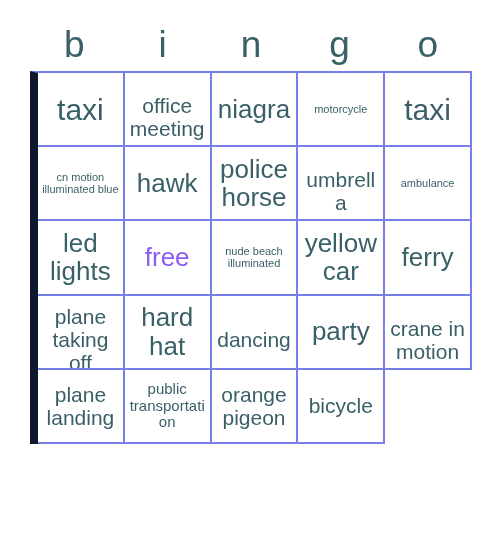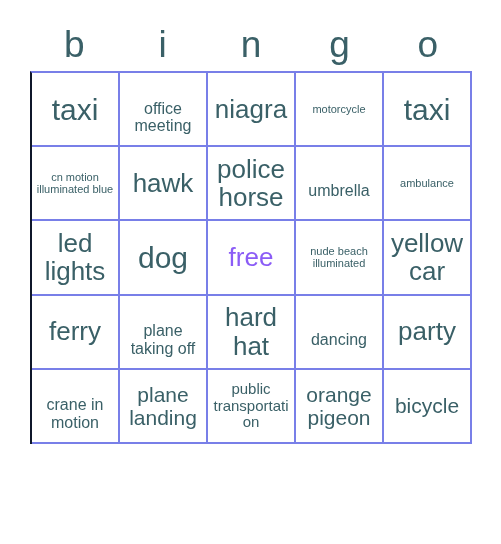--- a/index.html
+++ b/index.html
@@ -43,21 +43,21 @@
   }
   
   #bingo-grid {
     position: absolute;
     left: 30px;
     top: 71px;
     width: 442px;
     height: 373px;
     box-sizing: border-box;
     border-top: 2px solid #787fe8;
-    border-left: 2px solid #0f172a;
+    border-left: 8px solid #0f172a;
     display: grid;
     grid-template-columns: repeat(5, 1fr);
     grid-template-rows: repeat(5, 1fr);
   }
   .bingo-cell {
     box-sizing: border-box;
     border-right: 2px solid #787fe8;
     border-bottom: 2px solid #787fe8;
     display: flex;
     align-items: center;
@@ -71,21 +71,21 @@
     display: block;
     color: #3a6067;
     line-height: 1.1;
     width: 100%;
     word-wrap: break-word;
   }
   
   .fs-xl  { font-size: 30px; }
   .fs-lg  { font-size: 26px; }
   .fs-md  { font-size: 21px; }
-  .fs-sm  { font-size: 16px; margin-top: 16px; }
+  .fs-sm  { font-size: 21px; margin-top: 16px; }
   .fs-xs  { font-size: 11px; }
   .fs-xxs { font-size: 15px; }
   .free-cell .cell-text { color: #8b5cf6; }
 </style>
 </head>
 <body>
 
 <div id="bingo-card">
 
   <div id="bingo-header">
@@ -123,23 +123,20 @@
       </div>
       <div class="bingo-cell">
         <span class="cell-text fs-sm">umbrella</span>
       </div>
       <div class="bingo-cell">
         <span class="cell-text fs-xs">ambulance</span>
       </div>
       <div class="bingo-cell">
         <span class="cell-text fs-lg">led lights</span>
       </div>
-      <div class="bingo-cell">
-        <span class="cell-text fs-xl">dog</span>
-      </div>
       <div class="bingo-cell free-cell">
         <span class="cell-text fs-lg">free</span>
       </div>
       <div class="bingo-cell">
         <span class="cell-text fs-xs">nude beach illuminated</span>
       </div>
       <div class="bingo-cell">
         <span class="cell-text fs-lg">yellow car</span>
       </div>
       <div class="bingo-cell">

